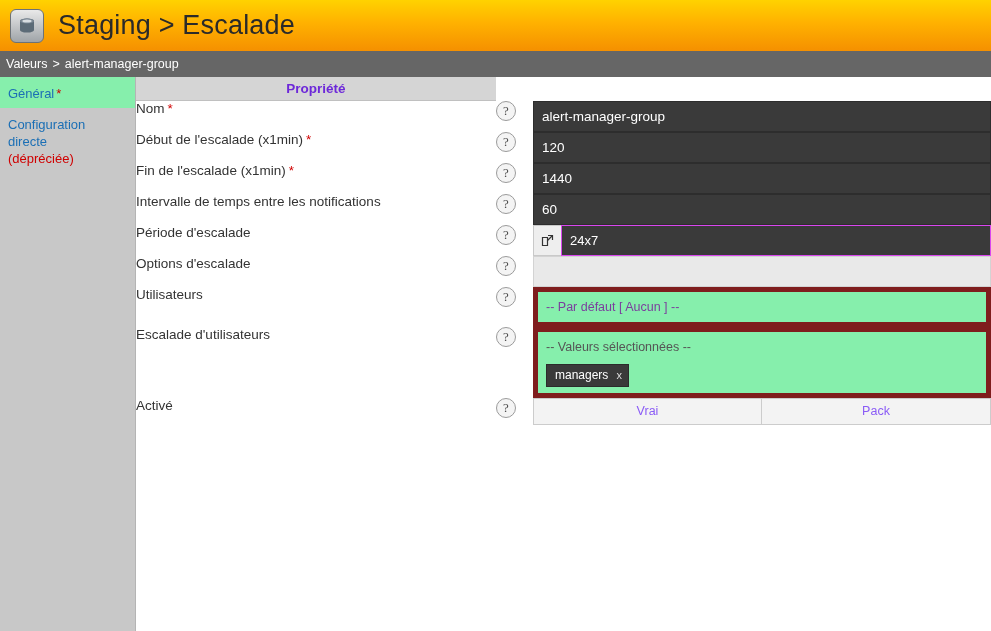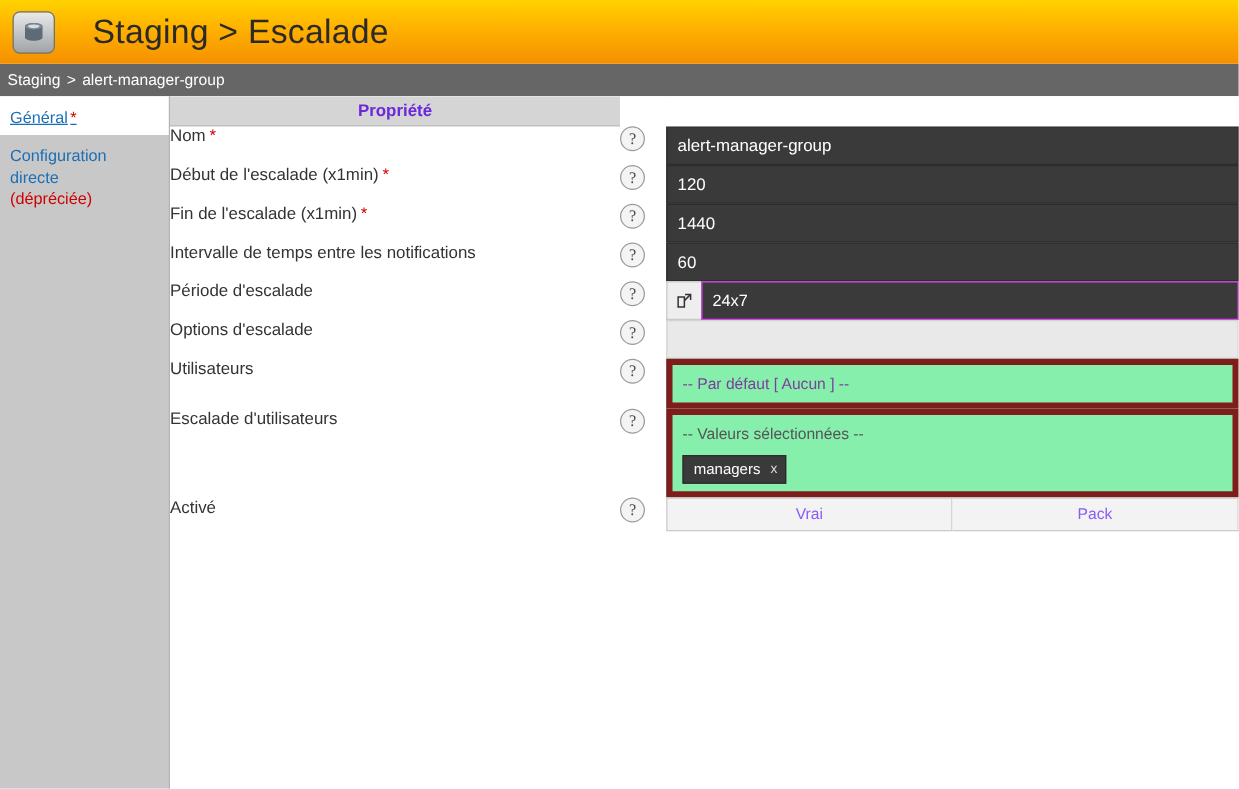--- a/index.html
+++ b/index.html
@@ -29,21 +29,20 @@
     margin-right: 14px;
     flex: 0 0 auto;
   }
   .logo svg { display: block; }
   .header-title {
     font-size: 27px;
     color: #2a2a2a;
     font-weight: normal;
     letter-spacing: 0.2px;
     white-space: nowrap;
-    margin-left: 16px;
   }
 
   
   .breadcrumb {
     height: 26px;
     background: #666666;
     color: #ffffff;
     font-size: 12.5px;
     display: flex;
     align-items: center;
@@ -67,23 +66,22 @@
     padding-top: 0;
   }
   .side-item {
     padding: 8px 10px 6px 8px;
     font-size: 13px;
     line-height: 17px;
     color: #1b6fb5;
     cursor: pointer;
   }
   .side-item.active {
-    background: #ffffff;
+    background: #86efac;
     color: #1b6fb5;
-    text-decoration: underline;
   }
   .side-item .req { color: #d00000; margin-left: 2px; }
   .side-item .depre { color: #d00000; display: block; }
 
   
   .main {
     flex: 1 1 auto;
     background: #ffffff;
     position: relative;
     overflow: hidden;
@@ -241,21 +239,21 @@
       <ellipse cx="11" cy="6" rx="7" ry="2.6" fill="#4b5a66"></ellipse>
       <path d="M4 6 v9 c0 1.5 3.1 2.6 7 2.6 s7 -1.1 7 -2.6 V6" fill="#5c6b77"></path>
       <ellipse cx="11" cy="6" rx="7" ry="2.6" fill="#7b8894"></ellipse>
       <ellipse cx="11" cy="6" rx="4.6" ry="1.5" fill="#d8dde1"></ellipse>
     </svg>
   </div>
   <div class="header-title">Staging &gt; Escalade</div>
 </div>
 
 <div class="breadcrumb">
-  <span class="crumb">Staging</span>
+  <span class="crumb">Valeurs</span>
   <span class="sep">&gt;</span>
   <span class="crumb">alert-manager-group</span>
 </div>
 
 <div class="body-wrap">
 
   <div class="sidebar">
     <div class="side-item active">
       <span>Général</span><span class="req">*</span>
     </div>

